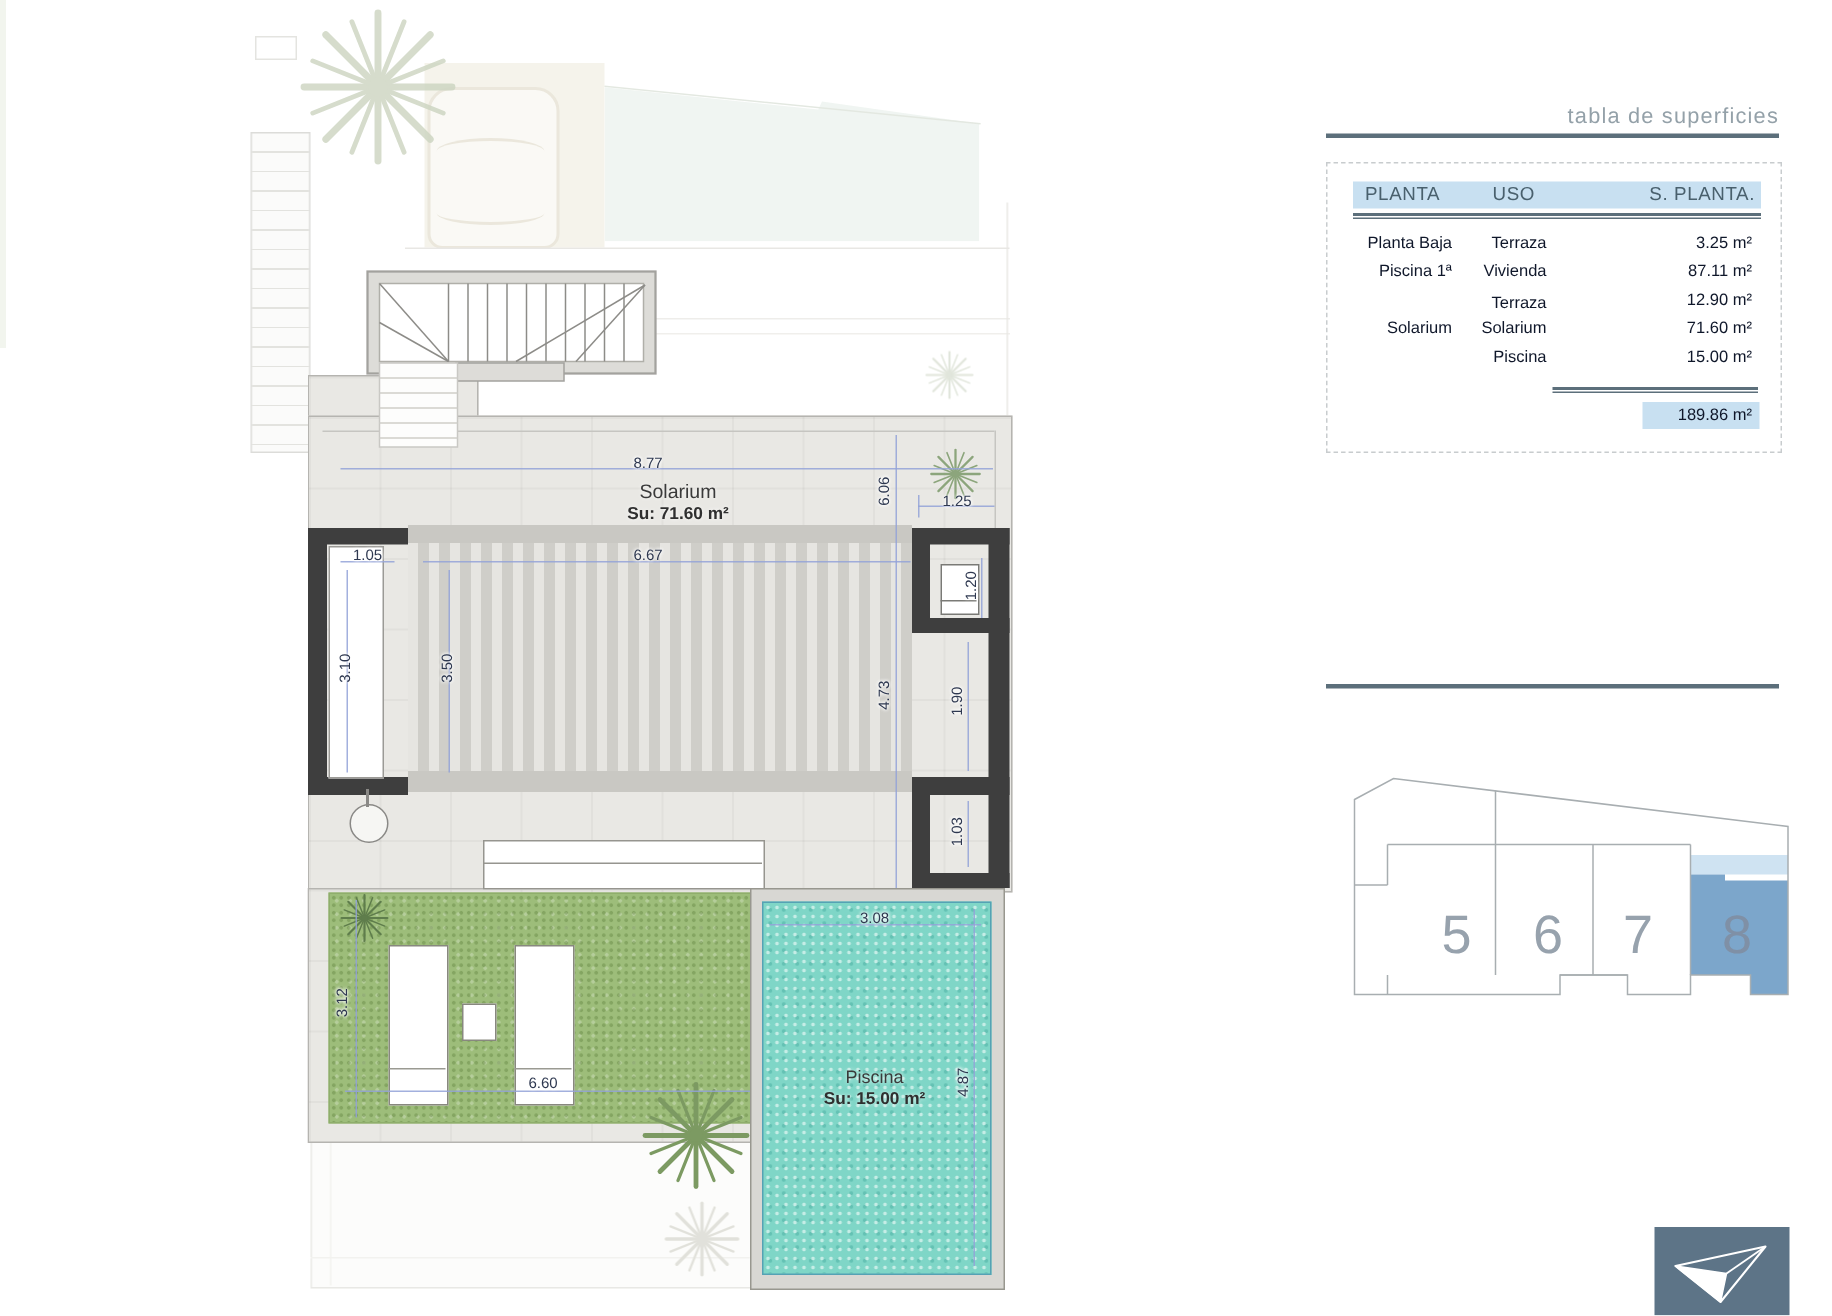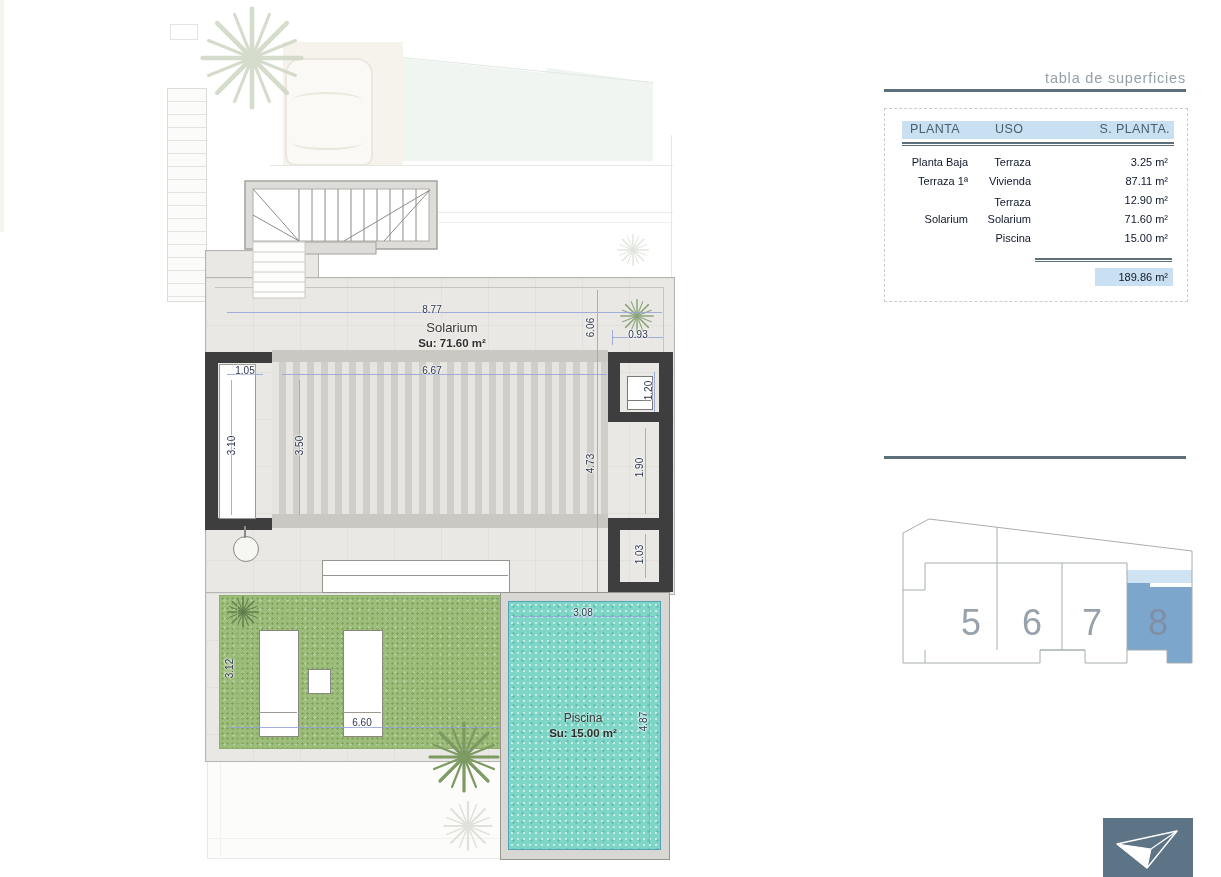--- a/index.html
+++ b/index.html
@@ -200,21 +200,21 @@
 
   <div class="abs dimline" style="left:227px;top:312px;width:435px;height:1px;"></div>
   <div class="abs dimlabel" style="left:412px;top:304px;width:40px;">8.77</div>
 
   <div class="abs dimline" style="left:597px;top:290px;width:1px;height:302px;"></div>
   <div class="abs dimlabel rot" style="left:573px;top:322px;width:34px;">6.06</div>
   <div class="abs dimlabel rot" style="left:573px;top:458px;width:34px;">4.73</div>
 
   <div class="abs dimline" style="left:612px;top:337px;width:51px;height:1px;"></div>
   <div class="abs dimline" style="left:612px;top:330px;width:1px;height:15px;"></div>
-  <div class="abs dimlabel" style="left:618px;top:329px;width:40px;">0.93</div>
+  <div class="abs dimlabel" style="left:618px;top:329px;width:40px;">1.25</div>
 
   <div class="abs dimline" style="left:227px;top:374px;width:36px;height:1px;"></div>
   <div class="abs dimlabel" style="left:226px;top:365px;width:38px;">1.05</div>
 
   <div class="abs dimline" style="left:282px;top:374px;width:325px;height:1px;"></div>
   <div class="abs dimlabel" style="left:412px;top:365px;width:40px;">6.67</div>
 
   <div class="abs dimline" style="left:231px;top:380px;width:1px;height:135px;"></div>
   <div class="abs dimlabel rot" style="left:214px;top:440px;width:34px;">3.10</div>
 
@@ -254,21 +254,21 @@
   <div class="abs thead-band" style="left:902px;top:121px;width:272px;height:18px;"></div>
   <div class="abs thcell" style="left:910px;top:122px;">PLANTA</div>
   <div class="abs thcell" style="left:995px;top:122px;">USO</div>
   <div class="abs thcell right" style="left:1070px;top:122px;width:100px;">S. PLANTA.</div>
   <div class="abs dbl-rule" style="left:902px;top:142px;width:272px;"></div>
 
   <div class="abs tcell right" style="left:884px;top:153px;width:84px;">Planta Baja</div>
   <div class="abs tcell right" style="left:975px;top:153px;width:56px;">Terraza</div>
   <div class="abs tcell right" style="left:1068px;top:153px;width:100px;">3.25 m²</div>
 
-  <div class="abs tcell right" style="left:884px;top:172px;width:84px;">Terraza 1ª</div>
+  <div class="abs tcell right" style="left:884px;top:172px;width:84px;">Piscina 1ª</div>
   <div class="abs tcell right" style="left:975px;top:172px;width:56px;text-align:right;">Vivienda</div>
   <div class="abs tcell right" style="left:1068px;top:172px;width:100px;">87.11 m²</div>
 
   <div class="abs tcell right" style="left:884px;top:191px;width:84px;"></div>
   <div class="abs tcell right" style="left:975px;top:193px;width:56px;text-align:right;">Terraza</div>
   <div class="abs tcell right" style="left:1068px;top:191px;width:100px;">12.90 m²</div>
 
   <div class="abs tcell right" style="left:884px;top:210px;width:84px;">Solarium</div>
   <div class="abs tcell right" style="left:975px;top:210px;width:56px;">Solarium</div>
   <div class="abs tcell right" style="left:1068px;top:210px;width:100px;">71.60 m²</div>

